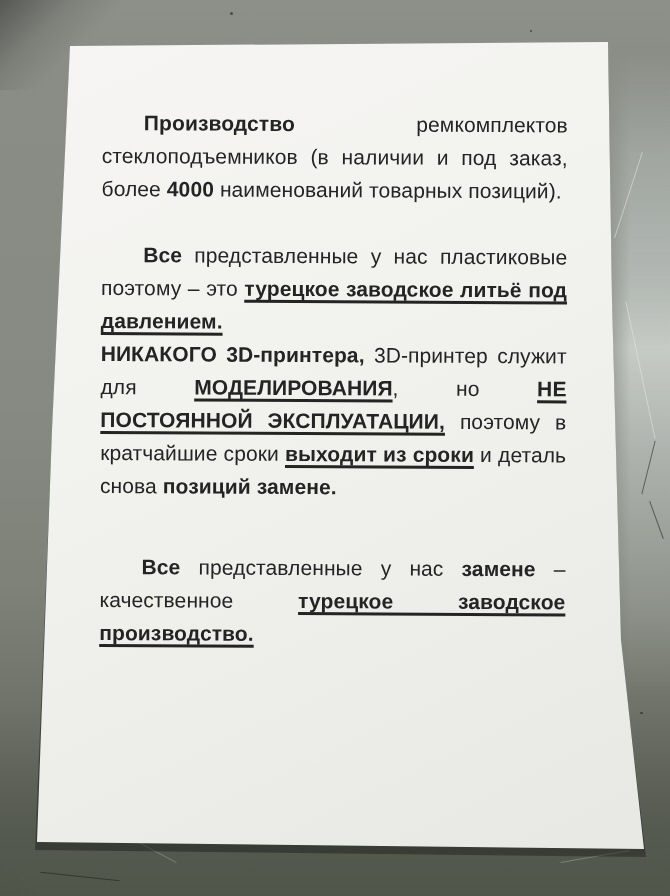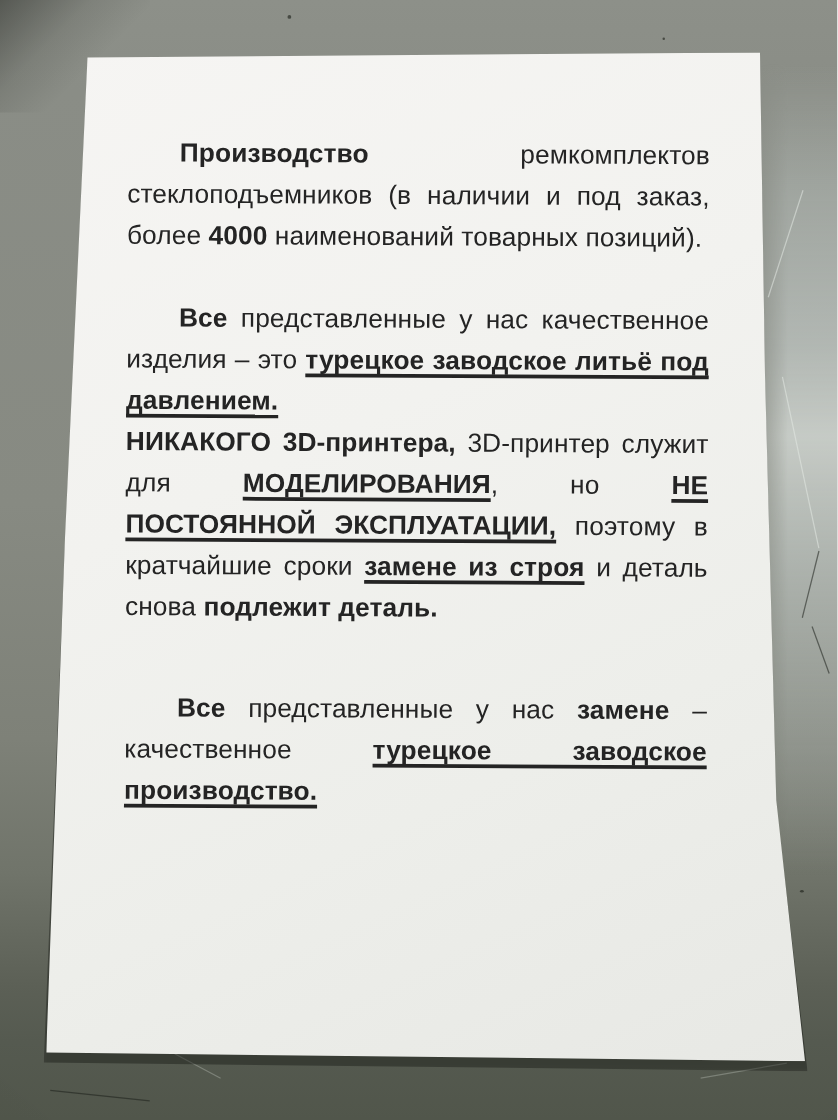--- a/index.html
+++ b/index.html
@@ -95,19 +95,19 @@
   <div class="scratch dark" style="left:40px; top:876px; width:80px; height:1px; transform:rotate(6deg);"></div>
   <div class="speck" style="left:230px; top:12px; width:3px; height:3px;"></div>
   <div class="speck" style="left:530px; top:30px; width:2px; height:2px;"></div>
   <div class="speck" style="left:640px; top:712px; width:3px; height:2px;"></div>
 
   <div class="paper-shadow"></div>
 
   <div class="paper">
     <div class="doc">
         <p class="indent"><span class="b">Производство</span><span> ремкомплектов стеклоподъемников (в наличии и под заказ, более </span><span class="b">4000</span><span> наименований товарных позиций).</span></p>
-        <p class="indent" style="margin-top: 33px;"><span class="b">Все</span><span> представленные у нас качественное изделия – это </span><span class="b u">турецкое заводское литьё под давлением.</span></p>
-        <p><span class="b">НИКАКОГО 3D-принтера,</span><span> 3D-принтер служит для </span><span class="b u">МОДЕЛИРОВАНИЯ</span><span>, но </span><span class="b u">НЕ ПОСТОЯННОЙ ЭКСПЛУАТАЦИИ,</span><span> поэтому в кратчайшие сроки </span><span class="b u">замене из строя</span><span> и деталь снова </span><span class="b">подлежит деталь.</span></p>
+        <p class="indent" style="margin-top: 33px;"><span class="b">Все</span><span> представленные у нас пластиковые поэтому – это </span><span class="b u">турецкое заводское литьё под давлением.</span></p>
+        <p><span class="b">НИКАКОГО 3D-принтера,</span><span> 3D-принтер служит для </span><span class="b u">МОДЕЛИРОВАНИЯ</span><span>, но </span><span class="b u">НЕ ПОСТОЯННОЙ ЭКСПЛУАТАЦИИ,</span><span> поэтому в кратчайшие сроки </span><span class="b u">выходит из сроки</span><span> и деталь снова </span><span class="b">позиций замене.</span></p>
         <p class="indent" style="margin-top: 48px;"><span class="b">Все</span><span> представленные у нас </span><span class="b">замене</span><span> – качественное </span><span class="b u">турецкое заводское производство.</span></p>
       </div>
   </div>
 
 </div>
 
 </body></html>

